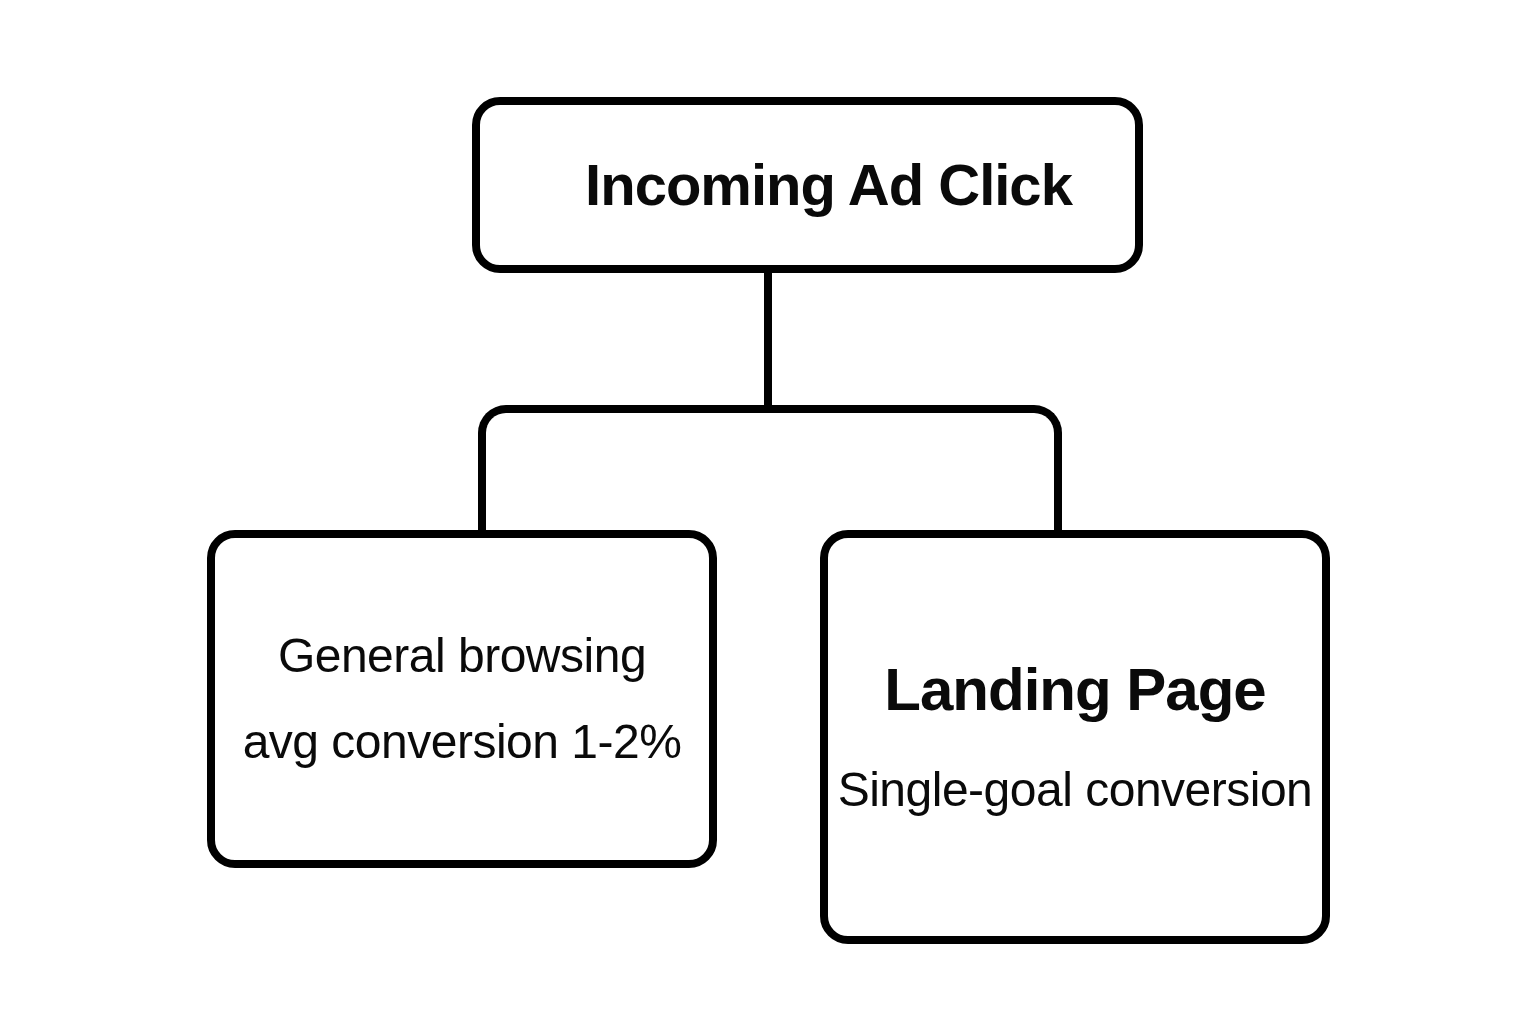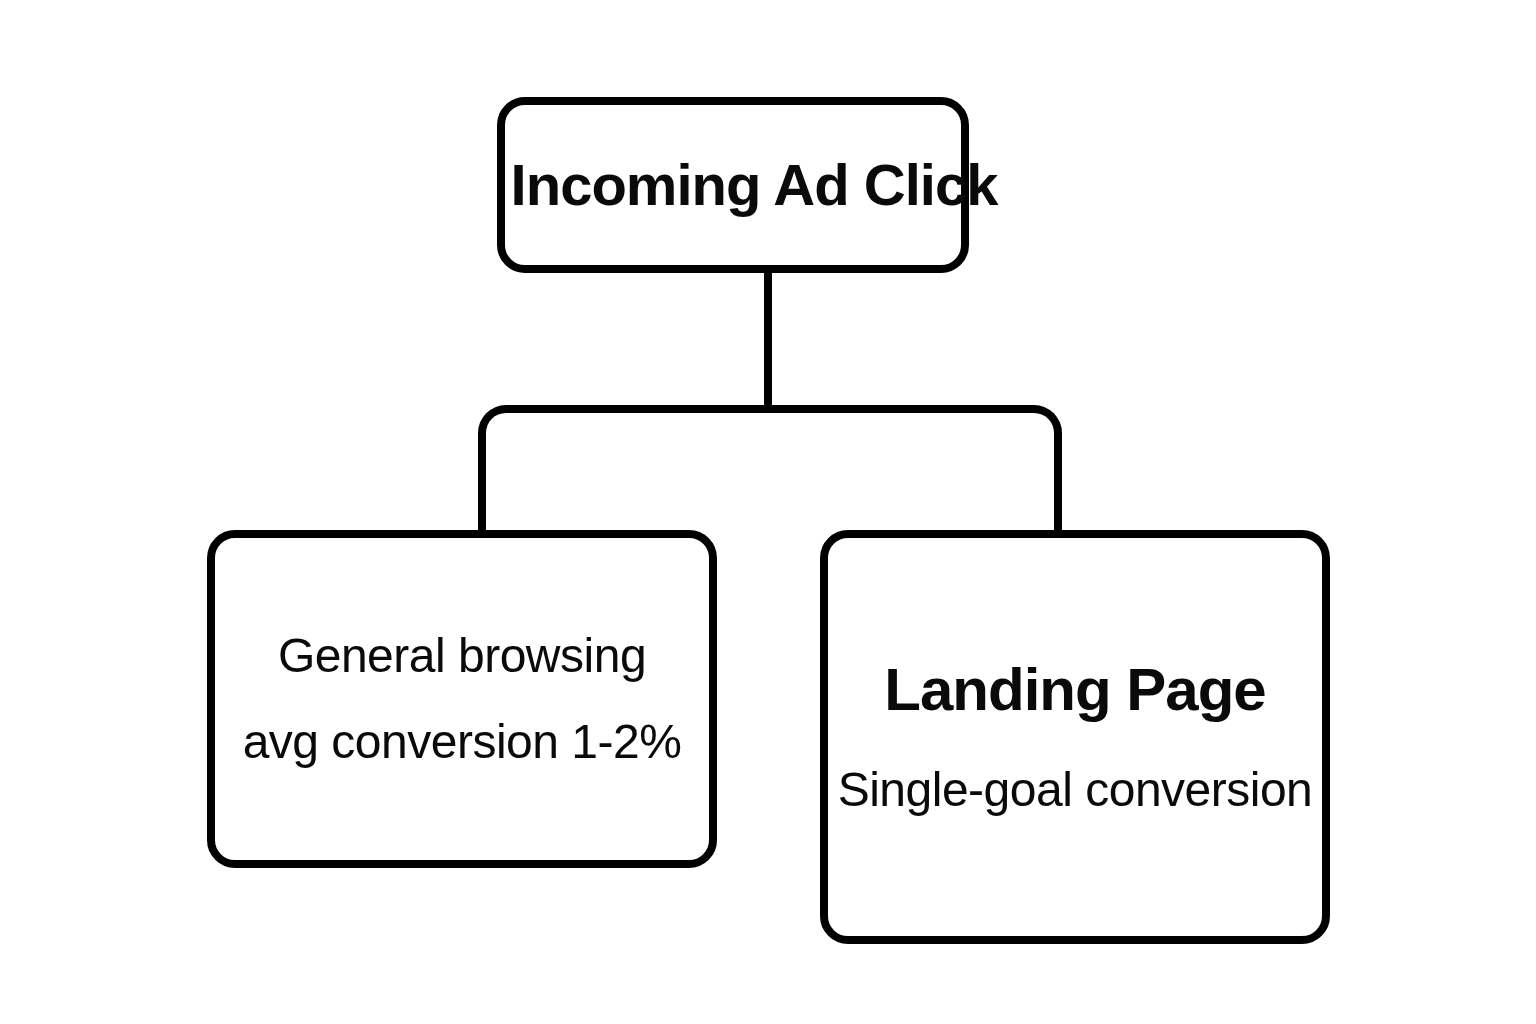--- a/index.html
+++ b/index.html
@@ -22,23 +22,23 @@
     border: 8px solid var(--stroke, #000000);
     border-radius: 28px;
     background: var(--background, #ffffff);
     display: flex;
     flex-direction: column;
     align-items: center;
     justify-content: center;
     text-align: center;
   }
   .node--root {
-    left: 497px;
+    left: 472px;
     top: 97px;
-    width: 472px;
+    width: 671px;
     height: 176px;
     padding-left: 42px;
   }
   .node--homepage {
     left: 207px;
     top: 530px;
     width: 510px;
     height: 338px;
   }
   .node--landing {

